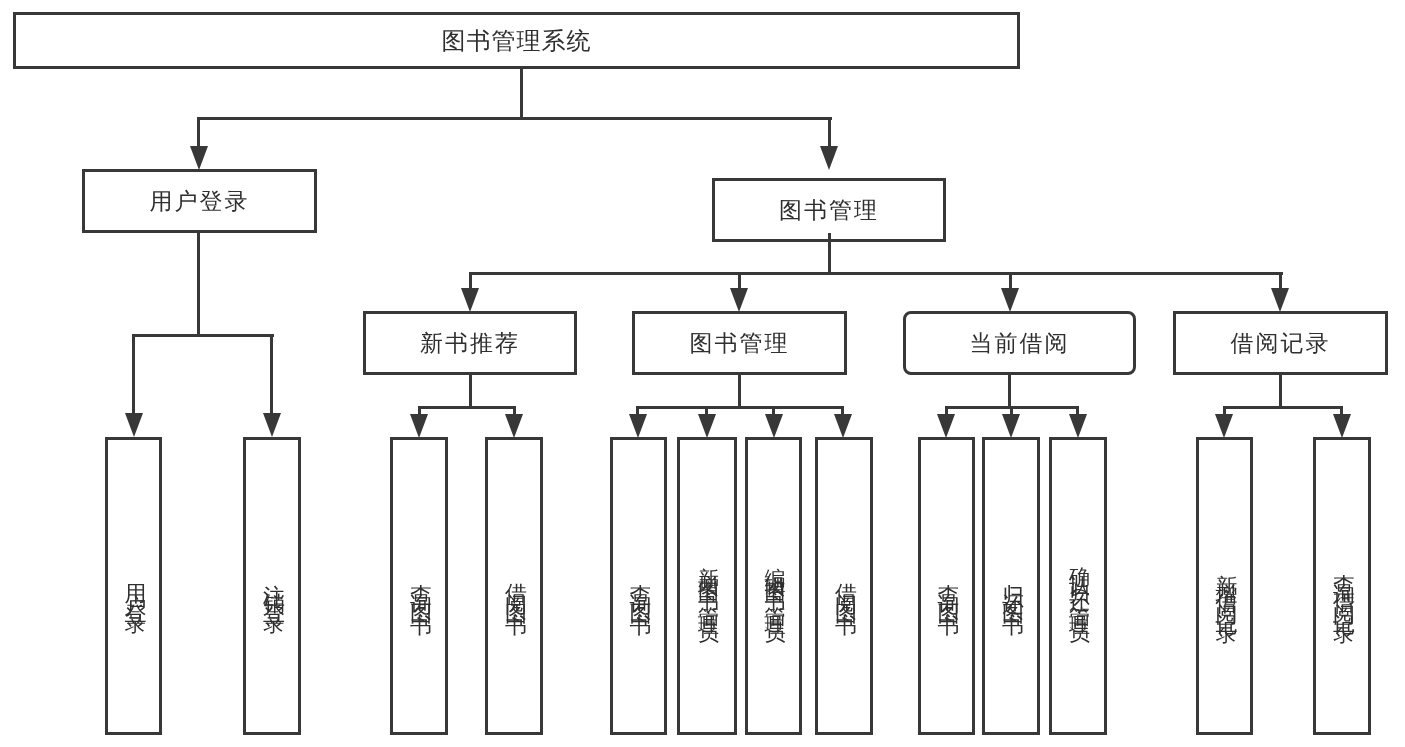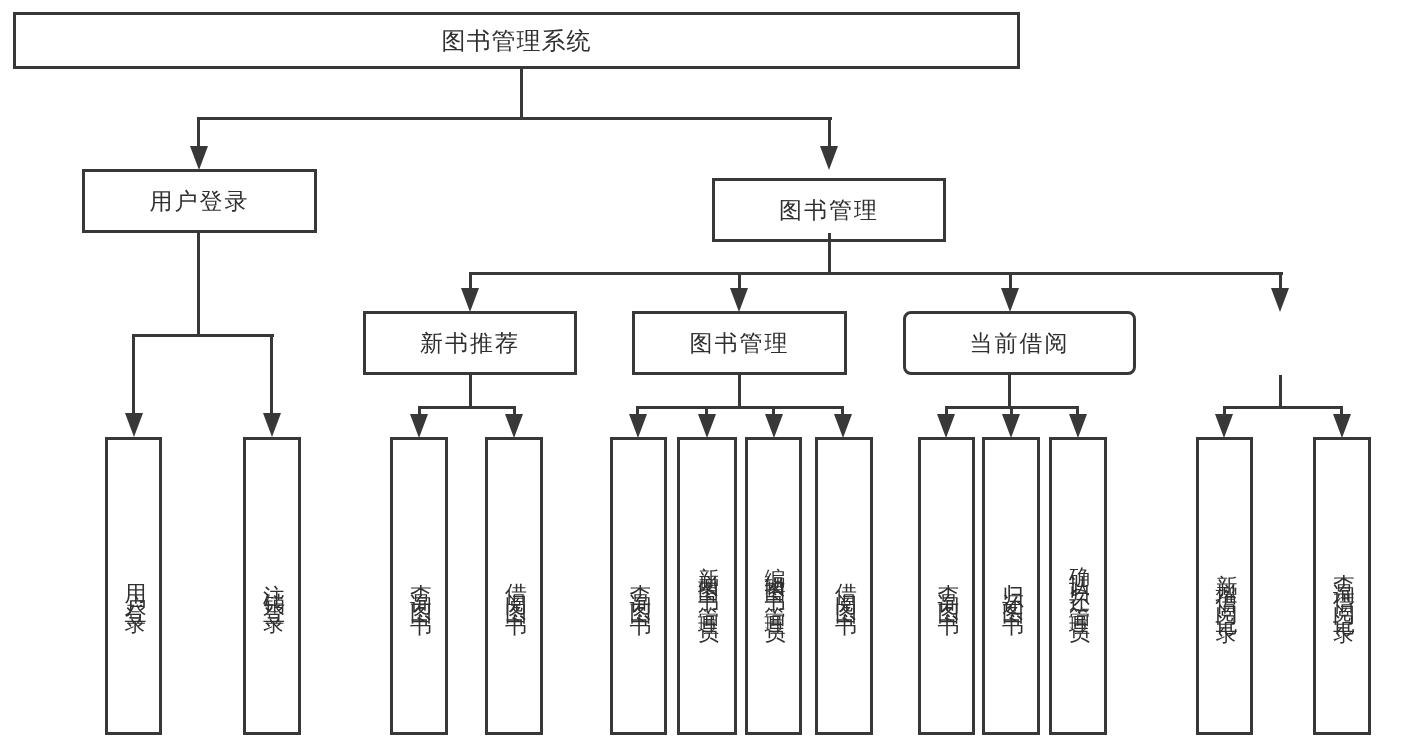--- a/index.html
+++ b/index.html
@@ -73,20 +73,23 @@
   <div class="arrowhead" style="left:1271px;top:288px;"></div>
 
   <div class="box" style="left:363px;top:311px;width:214px;height:64px;">
     <span class="hlabel">新书推荐</span>
   </div>
   <div class="box" style="left:632px;top:311px;width:215px;height:64px;">
     <span class="hlabel">图书管理</span>
   </div>
   <div class="box" style="left:903px;top:311px;width:233px;height:64px;border-radius:8px;">
     <span class="hlabel">当前借阅</span>
+  </div>
+  <div class="box" style="left:1173px;top:311px;width:215px;height:64px;">
+    <span class="hlabel">借阅记录</span>
   </div>
 
   <div class="vline" style="left:469px;top:375px;height:33px;"></div>
   <div class="hline" style="left:418px;top:406px;width:98px;"></div>
   <div class="vline" style="left:418px;top:406px;height:14px;"></div>
   <div class="arrowhead" style="left:410px;top:414px;"></div>
   <div class="vline" style="left:513px;top:406px;height:14px;"></div>
   <div class="arrowhead" style="left:505px;top:414px;"></div>
 
   <div class="vline" style="left:738px;top:375px;height:33px;"></div>

